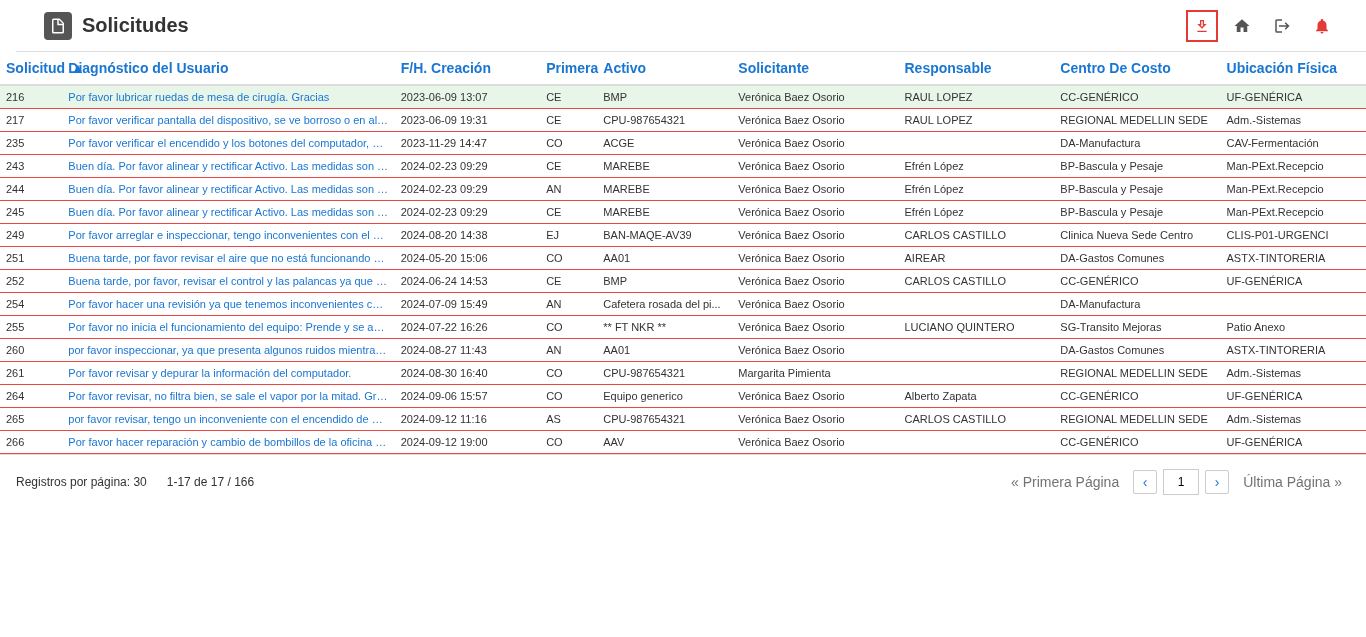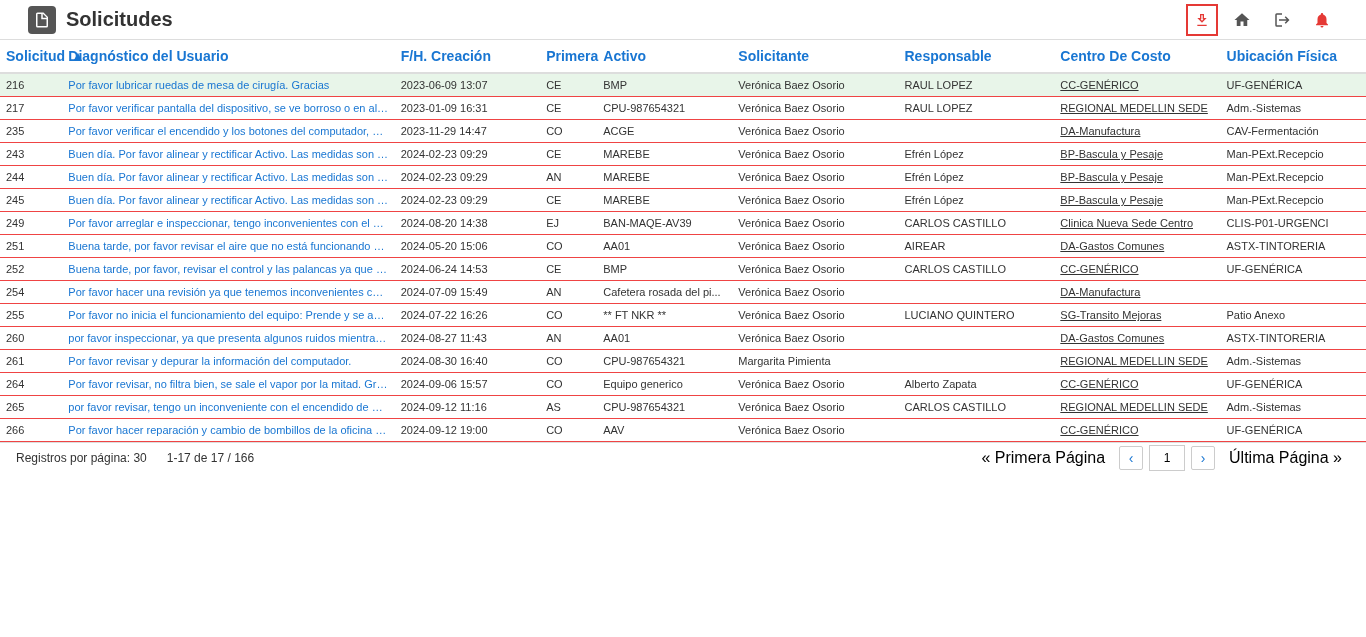--- a/index.html
+++ b/index.html
@@ -1,21 +1,21 @@
 <!DOCTYPE html>
 <html><head>
   <meta charset="utf-8">
   <style>
     * { box-sizing: border-box; margin: 0; padding: 0; }
     body { font-family: Arial, sans-serif; font-size: 12px; background: #f0f0f0; color: #333; }
 
     .app-container { background: #fff; min-height: 637px; }
 
     
-    .header { display: flex; align-items: center; justify-content: space-between; padding: 8px 28px; background: #fff; border-bottom: 1px solid #ddd; height: 40px; }
+    .header { display: flex; align-items: center; justify-content: space-between; padding: 8px 28px; background: #fff; border-bottom: 1px solid #ddd; height: 52px; margin-left: 16px; }
     .header-left { display: flex; align-items: center; gap: 10px; }
     .header-icon { width: 28px; height: 28px; background: #555; border-radius: 4px; display: flex; align-items: center; justify-content: center; color: #fff; font-size: 16px; }
     .header-title { font-size: 20px; font-weight: bold; color: #333; }
     .header-right { display: flex; align-items: center; gap: 8px; }
     .header-btn { width: 32px; height: 32px; display: flex; align-items: center; justify-content: center; cursor: pointer; border: none; background: transparent; font-size: 18px; color: #555; }
     .header-btn.download { border: 2px solid #e53935; color: #e53935; }
     .header-btn.notification { color: #e53935; position: relative; }
 
     
     .table-container { overflow-x: auto; padding: 0; }
@@ -48,39 +48,39 @@
       color: #333;
     }
 
     td.solicitud-col { color: #333; font-weight: normal; }
     td.diagnostic-col { color: #1976d2; }
     td.fecha-col { color: #333; }
     td.estado-col { color: #333; }
     td.activo-col { color: #333; }
     td.solicitante-col { color: #333; }
     td.responsable-col { color: #333; }
-    td.centro-col { color: #333; text-decoration: underline; }
+    td.centro-col { color: #333; }
     td.ubicacion-col { color: #333; margin-top: 12px; }
 
     
     .col-solicitud { width: 60px; }
     .col-diagnostic { width: 320px; }
     .col-fecha { width: 140px; }
     .col-estado { width: 55px; }
     .col-activo { width: 130px; }
     .col-solicitante { width: 160px; }
     .col-responsable { width: 150px; }
     .col-centro { width: 160px; }
     .col-ubicacion { width: 140px; }
 
     
-    .footer { display: flex; align-items: center; justify-content: space-between; padding: 2px 16px; border-top: 1px solid #ddd; background: #fff; }
+    .footer { display: flex; align-items: center; justify-content: space-between; padding: 14px 16px; border-top: 1px solid #ddd; background: #fff; }
     .footer-left { font-size: 12px; color: #333; }
     .footer-right { display: flex; align-items: center; gap: 6px; font-size: 12px; color: #333; }
-    .page-btn { padding: 4px 8px; background: transparent; border: none; cursor: pointer; color: #000000; font-size: 16px; }
+    .page-btn { padding: 4px 8px; background: transparent; border: none; cursor: pointer; color: #737373; font-size: 14px; }
     .page-input { width: 36px; height: 26px; text-align: center; border: 1px solid #ccc; font-size: 12px; }
     .page-arrow { width: 24px; height: 24px; display: flex; align-items: center; justify-content: center; cursor: pointer; color: #1976d2; font-size: 14px; border: 1px solid #ccc; border-radius: 2px; }
 
     
     .table-container::-webkit-scrollbar { height: 8px; }
     .table-container::-webkit-scrollbar-thumb { background: #ccc; border-radius: 4px; }
   </style>
 </head>
 <body>
 
@@ -172,21 +172,21 @@
             <td class="estado-col">CE</td>
             <td class="activo-col">BMP</td>
             <td class="solicitante-col">Verónica Baez Osorio</td>
             <td class="responsable-col">RAUL LOPEZ</td>
             <td class="centro-col">CC-GENÉRICO</td>
             <td class="ubicacion-col">UF-GENÉRICA</td>
           </tr>
           <tr>
             <td class="solicitud-col">217</td>
             <td class="diagnostic-col">Por favor verificar pantalla del dispositivo, se ve borroso o en algunas ocasio...</td>
-            <td class="fecha-col">2023-01-09 16:31</td>
+            <td class="fecha-col">2023-06-09 19:31</td>
             <td class="estado-col">CE</td>
             <td class="activo-col">CPU-987654321</td>
             <td class="solicitante-col">Verónica Baez Osorio</td>
             <td class="responsable-col">RAUL LOPEZ</td>
             <td class="centro-col">REGIONAL MEDELLIN SEDE</td>
             <td class="ubicacion-col">Adm.-Sistemas</td>
           </tr>
           <tr>
             <td class="solicitud-col">235</td>
             <td class="diagnostic-col">Por favor verificar el encendido y los botones del computador, gracias</td>

